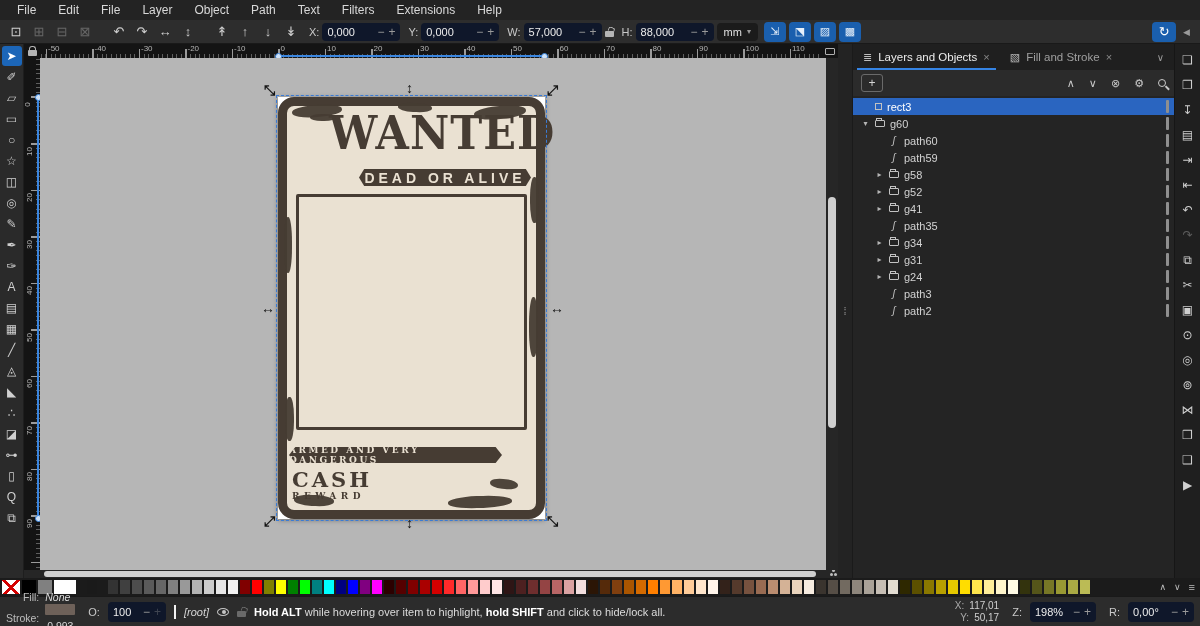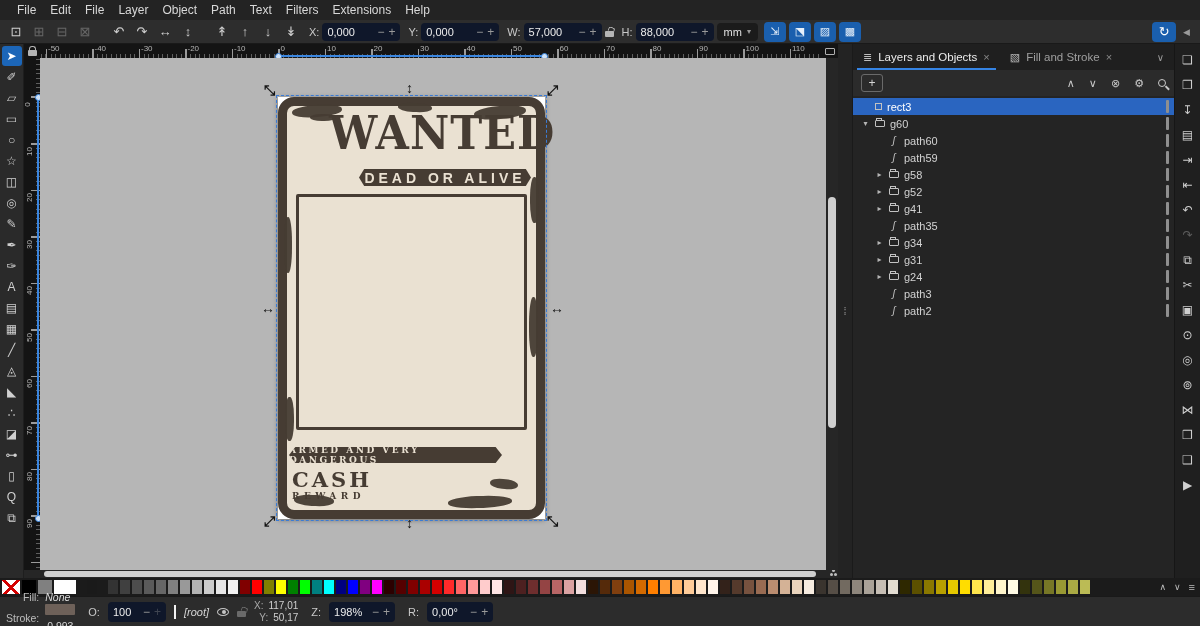--- a/index.html
+++ b/index.html
@@ -1,21 +1,21 @@
 <!DOCTYPE html>
 <html style="--accent: #1a5fae; --ink: #463c33; --paper: #eae1d2;"><head>
 <meta charset="utf-8">
 <style>
   * { box-sizing: border-box; margin: 0; padding: 0; }
   html,body { width:1200px; height:626px; overflow:hidden; }
   body { background:#1e1e1e; font-family:"Liberation Sans",sans-serif; font-size:12px; color:#d6d6d6; user-select:none; }
   #app { width:1200px; height:626px; display:flex; flex-direction:column; }
 
   
-  .menubar { height:20px; background:#232323; display:flex; align-items:center; padding-left:10px; gap:0; flex:none; }
+  .menubar { height:20px; background:#232323; display:flex; align-items:center; padding-left:10px; gap:8px; flex:none; }
   .menu-item { padding:2px 7px; font-size:12px; color:#d8d8d8; cursor:default; }
 
   
   .toolbar { height:24px; background:#2d2d2d; border-bottom:1px solid #191919; display:flex; align-items:center; padding:0 6px; gap:3px; flex:none; }
   .tb-btn { width:20px; height:20px; border-radius:3px; display:flex; align-items:center; justify-content:center; color:#cfcfcf; font-size:13px; }
   .dim { opacity:.35; }
   .tb-sep { width:8px; flex:none; }
   .fld-label { font-size:11px; color:#c9c9c9; margin-left:5px; }
   .spin { display:flex; align-items:center; background:#0f172a; border-radius:4px; height:18px; padding:0 5px; gap:4px; }
   .spin .val { font-size:11px; color:#ececec; min-width:46px; }
@@ -596,20 +596,21 @@
     <span class="fld-label">O:</span>
     <span class="spin" style="height:20px;">
       <span class="val" style="min-width:26px;">100</span>
       <span class="pm">−</span>
       <span class="pm dim">+</span>
     </span>
     <span class="lyr-bar"></span>
     <span class="ital">[root]</span>
     <span class="mini-eye"></span>
     <span class="mini-lock open faint"></span>
+    <span class="status-msg"><b>Hold ALT</b><span> while hovering over item to highlight, </span><b>hold SHIFT</b><span> and click to hide/lock all.</span></span>
     <div class="coords">
       <span class="crow">
           <span class="cl">X:</span>
           <span>117,01</span>
         </span>
       <span class="crow">
           <span class="cl">Y:</span>
           <span>50,17</span>
         </span>
     </div>

